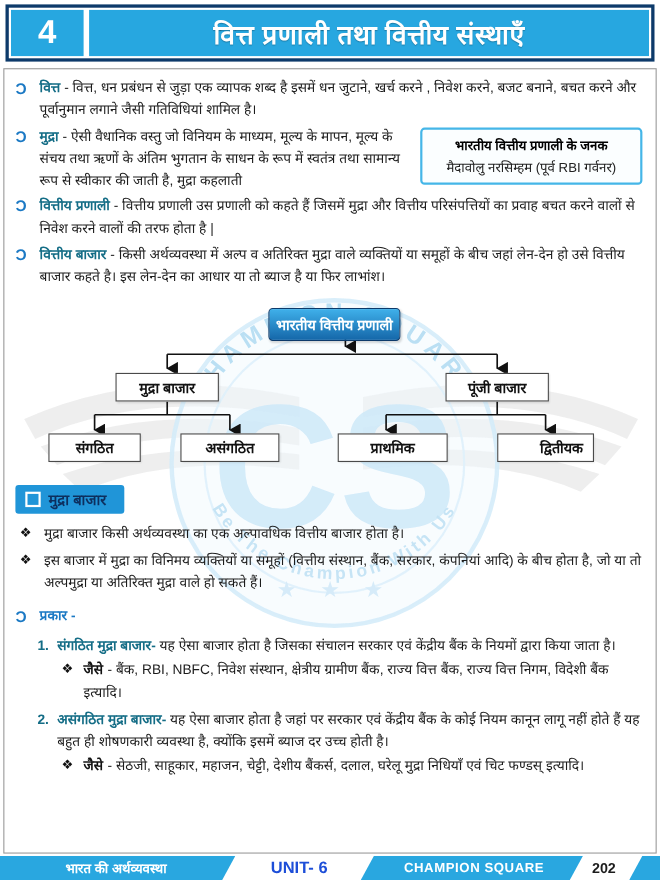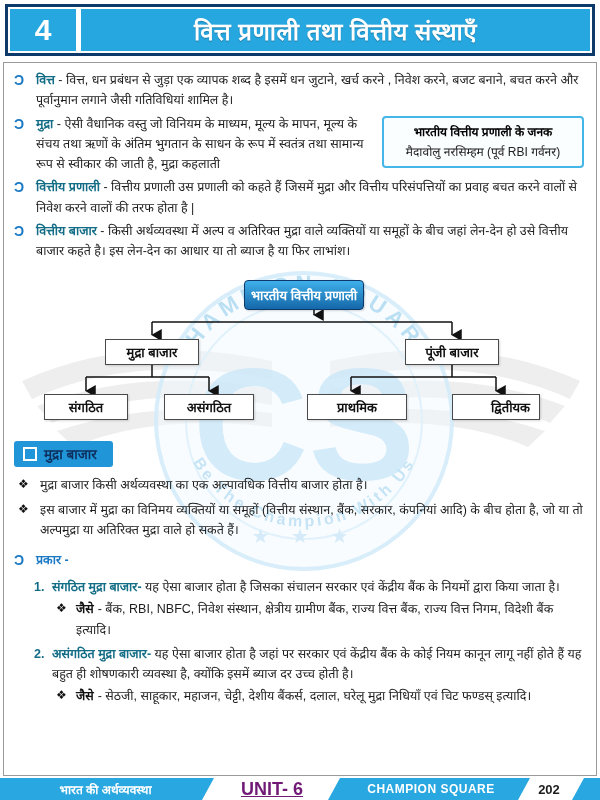--- a/index.html
+++ b/index.html
@@ -74,21 +74,21 @@
   .ex-label{ font-weight:700; color:#111; margin-right:4px;}
   
   .footer{ position:absolute; bottom:0; left:0; width:600px; height:22px; background:#ffffff; overflow:hidden;}
   .fseg{ position:absolute; top:0; bottom:0; left:0; right:0; background:#29a7e0;}
   .fseg.a{ clip-path:polygon(0 0,214px 0,202px 100%,0 100%); }
   .fseg.b{ clip-path:polygon(340px 0,530px 0,518px 100%,328px 100%); }
   .fseg.c{ clip-path:polygon(584px 0,600px 0,600px 100%,572px 100%); }
   .ftext{ position:absolute; top:0; height:22px; display:flex; align-items:center; justify-content:center;
           font-size:12px; font-weight:700;}
   .f-left{ left:28px; width:155px; color:#fff;}
-  .f-unit{ left:216px; width:112px; color:#701a75; font-size:18px;text-decoration:underline;}
+  .f-unit{ left:216px; width:112px; color:#1d4ed8; font-size:15px;}
   .f-brand{ left:345px; width:172px; color:#fff; letter-spacing:.5px;}
   .f-page{ left:524px; width:50px; color:#1c1c1c; font-size:13px;}
 </style>
 </head>
 <body>
 
 <div class="page">
 
   <div class="header">
     <div class="num-box">4</div>

